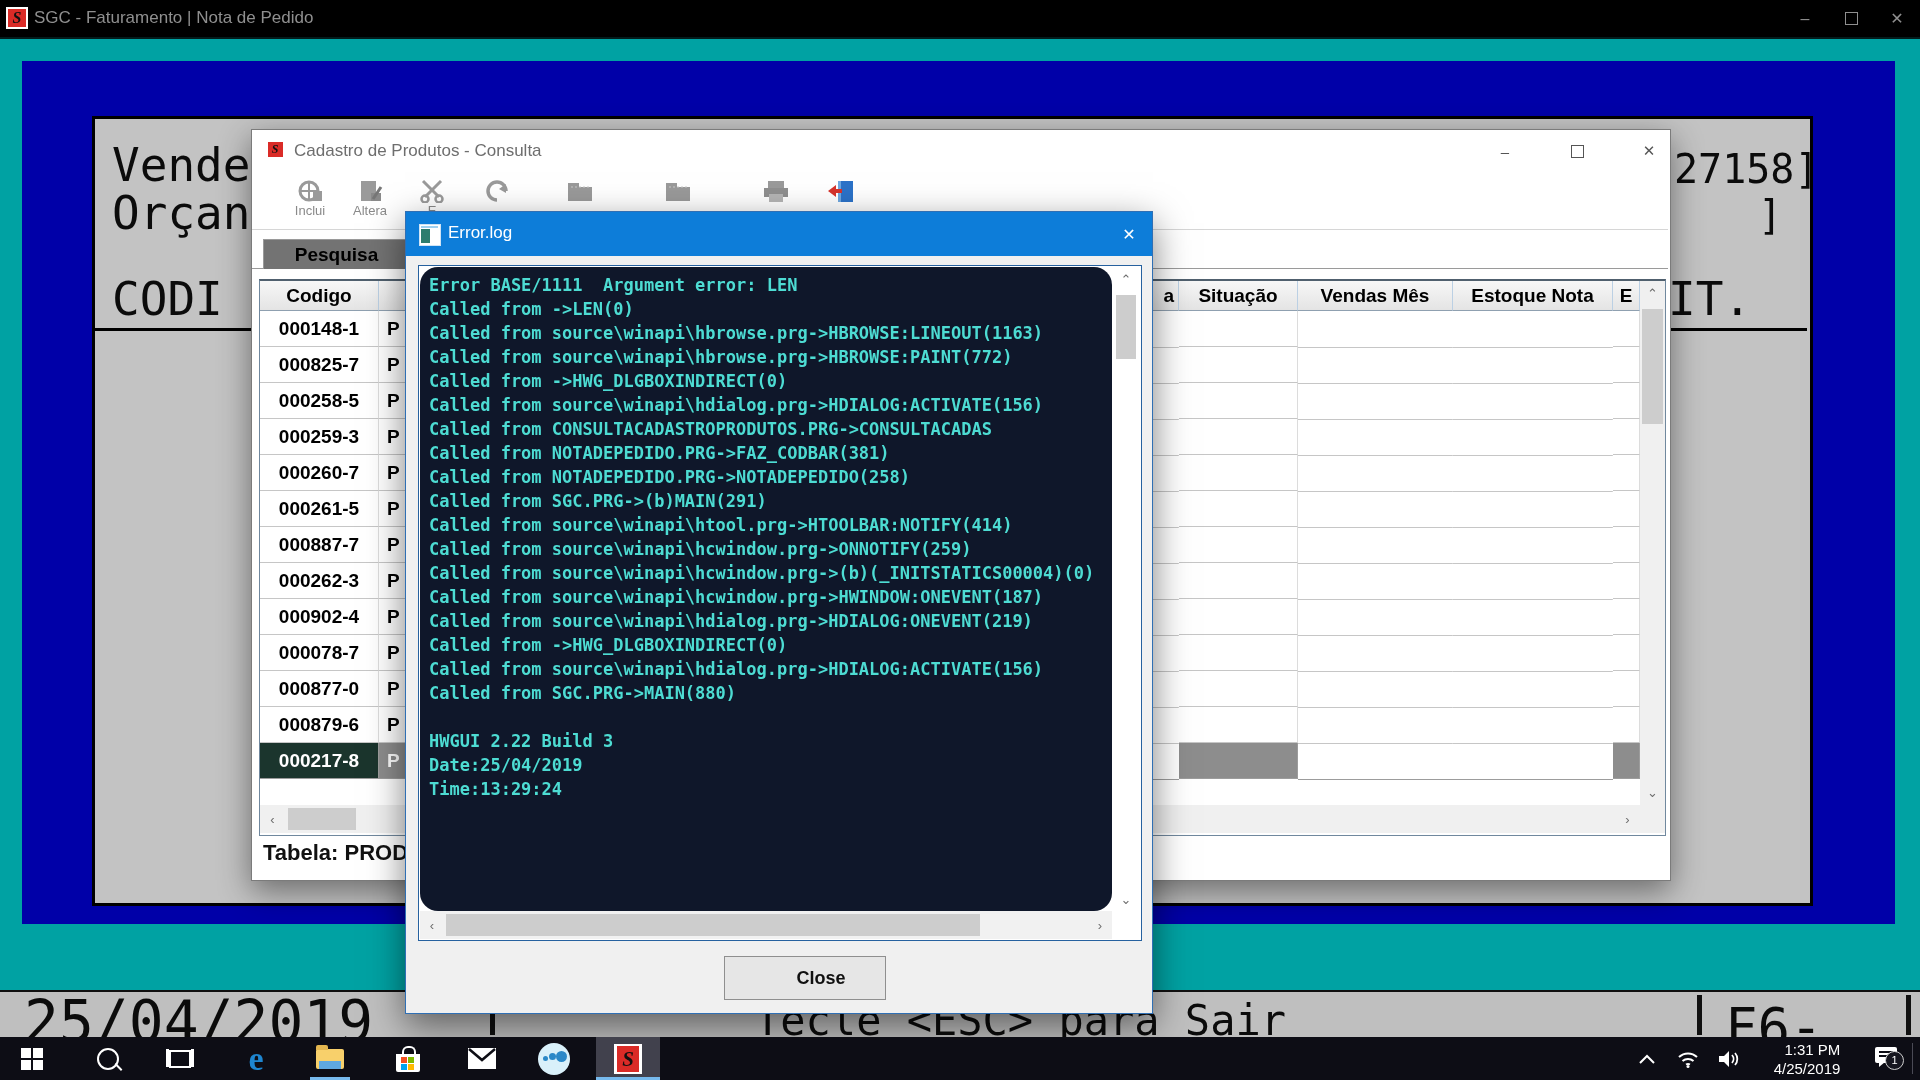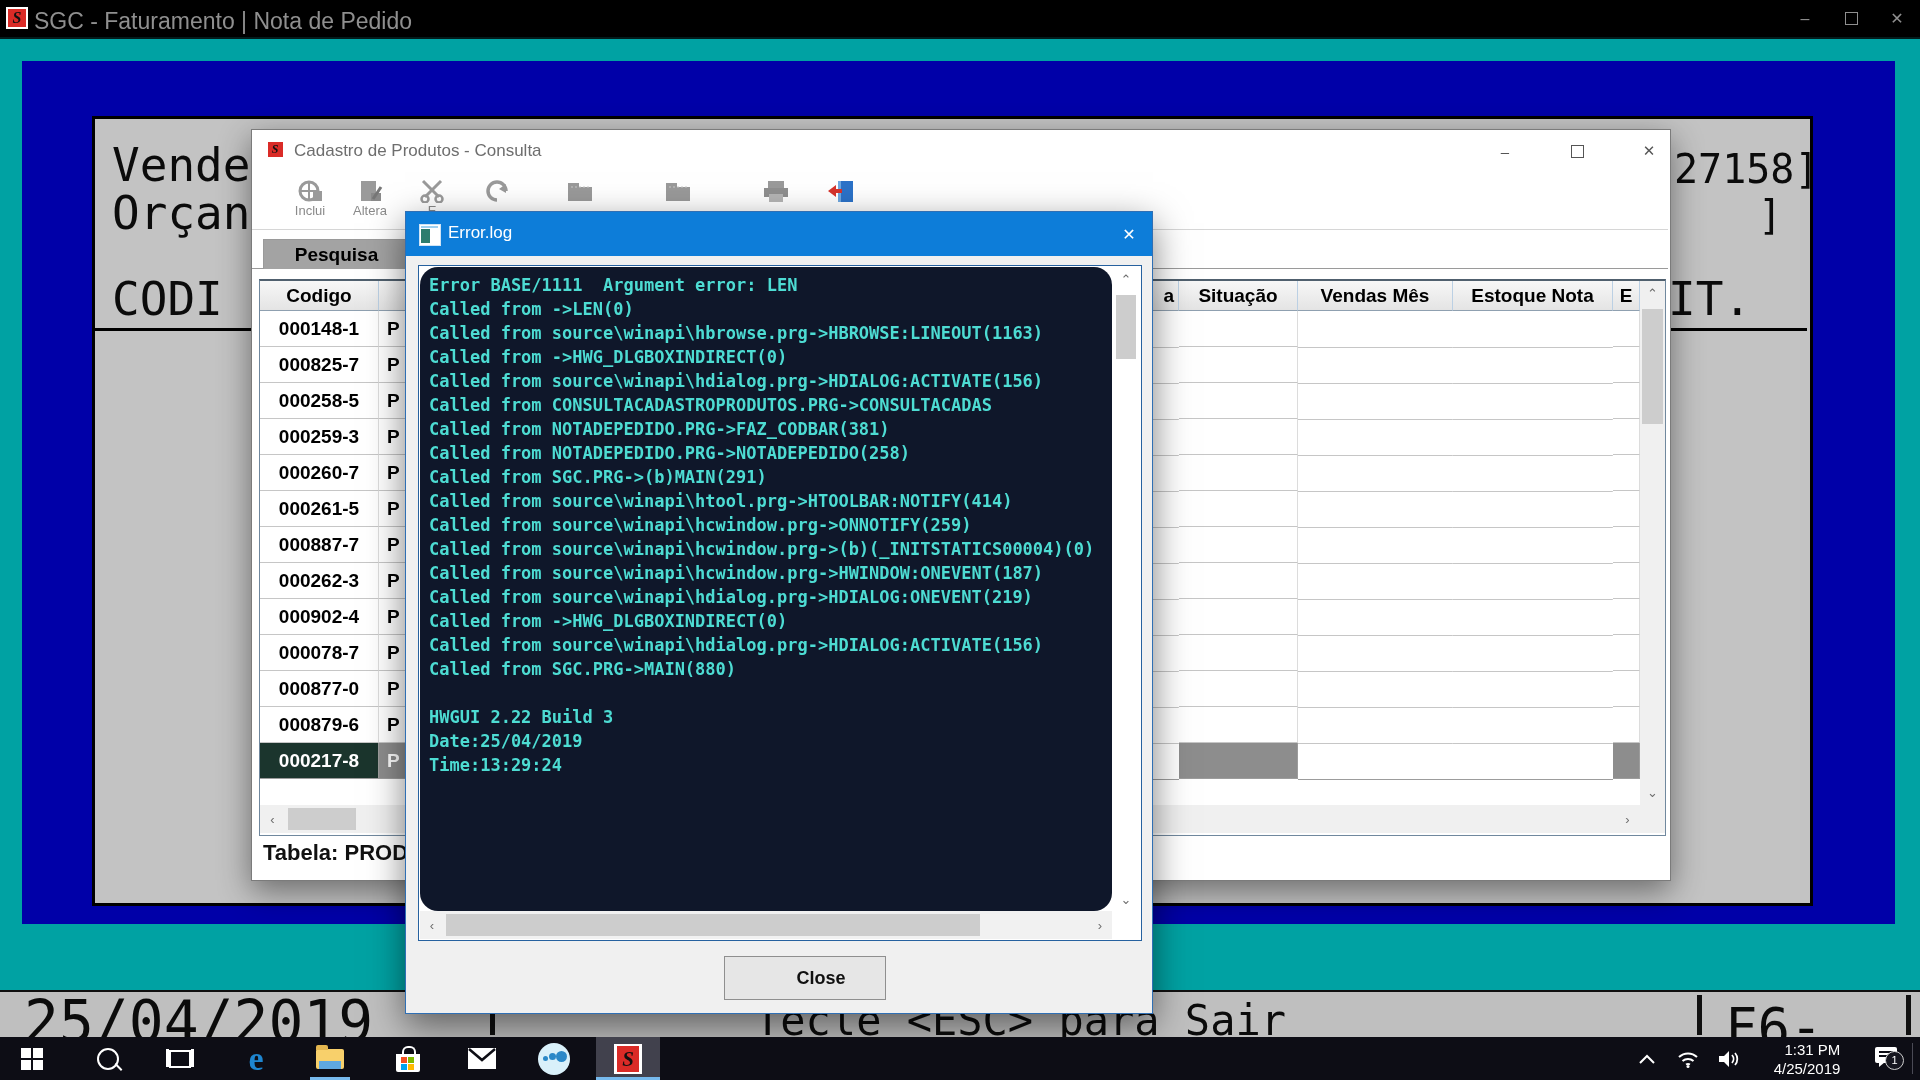--- a/index.html
+++ b/index.html
@@ -5,21 +5,21 @@
   html,body{margin:0;padding:0;background:#000;}
   #screen{position:relative;width:1920px;height:1080px;overflow:hidden;
     font-family:"Liberation Sans",sans-serif;background:#00A2A3;}
   .abs{position:absolute;}
 
   
   #main-titlebar{left:0;top:0;width:1920px;height:37px;background:#000;border-bottom:2px solid #021c1c;}
   .sgc-logo{width:22px;height:22px;background:#fff;display:flex;align-items:center;justify-content:center;}
   .sgc-logo .inner{width:18px;height:18px;background:#DA2B27;color:#111;font-weight:bold;
     font-family:"Liberation Serif",serif;font-style:italic;font-size:16px;line-height:18px;text-align:center;}
-  #main-title-text{left:34px;top:8px;color:#8F8F8F;font-size:23px;}
+  #main-title-text{left:34px;top:8px;color:#8F8F8F;font-size:17px;}
   .win-btn{width:46px;height:37px;display:flex;align-items:center;justify-content:center;color:#8F8F8F;font-size:16px;}
   .max-glyph{width:11px;height:11px;border:1px solid #8F8F8F;display:inline-block;}
 
   
   #blue-panel{left:22px;top:61px;width:1873px;height:863px;background:#0000A8;}
   #legacy-window{left:92px;top:116px;width:1715px;height:784px;background:#C3C3C3;border:3px solid #000;}
   .dos{font-family:"DejaVu Sans Mono",monospace;color:#0b0b0b;}
   #legacy-hline{left:95px;top:328px;width:1712px;height:3px;background:#000;}
 
   
@@ -30,21 +30,21 @@
   #cadastro{left:251px;top:129px;width:1418px;height:750px;background:#fff;border:1px solid #7b7b7b;
     box-shadow:0 10px 30px rgba(0,0,0,.45);z-index:10;}
   #cad-title-text{left:42px;top:11px;color:#6E6E6E;font-size:17px;}
   .cad-btn{position:absolute;top:6px;width:48px;height:30px;display:flex;align-items:center;justify-content:center;color:#555;font-size:15px;}
   .cad-max{width:11px;height:11px;border:1px solid #555;display:inline-block;}
   #toolbar{left:0;top:45px;width:1416px;height:54px;border-bottom:1px solid #D6D6D6;}
   .tb-item{position:absolute;top:2px;width:56px;height:52px;text-align:center;}
   .tb-item svg{display:block;margin:2px auto 0;}
   .tb-label{font-size:13px;color:#8a8a8a;}
   #tabline{left:0;top:138px;width:1416px;height:1px;background:#9a9a9a;}
-  #tab-pesquisa{left:11px;top:109px;width:145px;height:29px;background:#a3a3a3;border:1px solid #9a9a9a;border-bottom:none;
+  #tab-pesquisa{left:11px;top:109px;width:145px;height:29px;background:#737373;border:1px solid #9a9a9a;border-bottom:none;
     font-weight:bold;font-size:19px;display:flex;align-items:center;justify-content:center;}
 
   
   #ptable{left:7px;top:149px;width:1405px;height:554px;border:1px solid #70889E;border-top:2px solid #50606E;background:#fff;}
   .trow,.thead{display:flex;width:1380px;}
   .thead{height:30px;}
   .hc{box-sizing:border-box;background:linear-gradient(#F7F7F7,#E4E4E4);border-right:1px solid #BBD0E4;
     border-bottom:1px solid #8FA0B0;font-weight:bold;font-size:19px;display:flex;align-items:center;justify-content:center;}
   .trow{height:36px;}
   .c{box-sizing:border-box;border-right:1px solid #DCDCDC;border-bottom:1px solid #C6C6C6;font-weight:bold;font-size:19px;
@@ -387,20 +387,21 @@
       <div class="abs" id="err-close">✕</div>
     </div>
 
     <div class="abs" id="console-frame">
       <div class="abs" id="console-text">
         <div>
 
         <div class="cline">Error BASE/1111  Argument error: LEN</div>
             <div class="cline">Called from -&gt;LEN(0)</div>
             <div class="cline">Called from source\winapi\hbrowse.prg-&gt;HBROWSE:LINEOUT(1163)</div>
+            <div class="cline">Called from source\winapi\hbrowse.prg-&gt;HBROWSE:PAINT(772)</div>
             <div class="cline">Called from -&gt;HWG_DLGBOXINDIRECT(0)</div>
             <div class="cline">Called from source\winapi\hdialog.prg-&gt;HDIALOG:ACTIVATE(156)</div>
             <div class="cline">Called from CONSULTACADASTROPRODUTOS.PRG-&gt;CONSULTACADAS</div>
             <div class="cline">Called from NOTADEPEDIDO.PRG-&gt;FAZ_CODBAR(381)</div>
             <div class="cline">Called from NOTADEPEDIDO.PRG-&gt;NOTADEPEDIDO(258)</div>
             <div class="cline">Called from SGC.PRG-&gt;(b)MAIN(291)</div>
             <div class="cline">Called from source\winapi\htool.prg-&gt;HTOOLBAR:NOTIFY(414)</div>
             <div class="cline">Called from source\winapi\hcwindow.prg-&gt;ONNOTIFY(259)</div>
             <div class="cline">Called from source\winapi\hcwindow.prg-&gt;(b)(_INITSTATICS00004)(0)</div>
             <div class="cline">Called from source\winapi\hcwindow.prg-&gt;HWINDOW:ONEVENT(187)</div>

